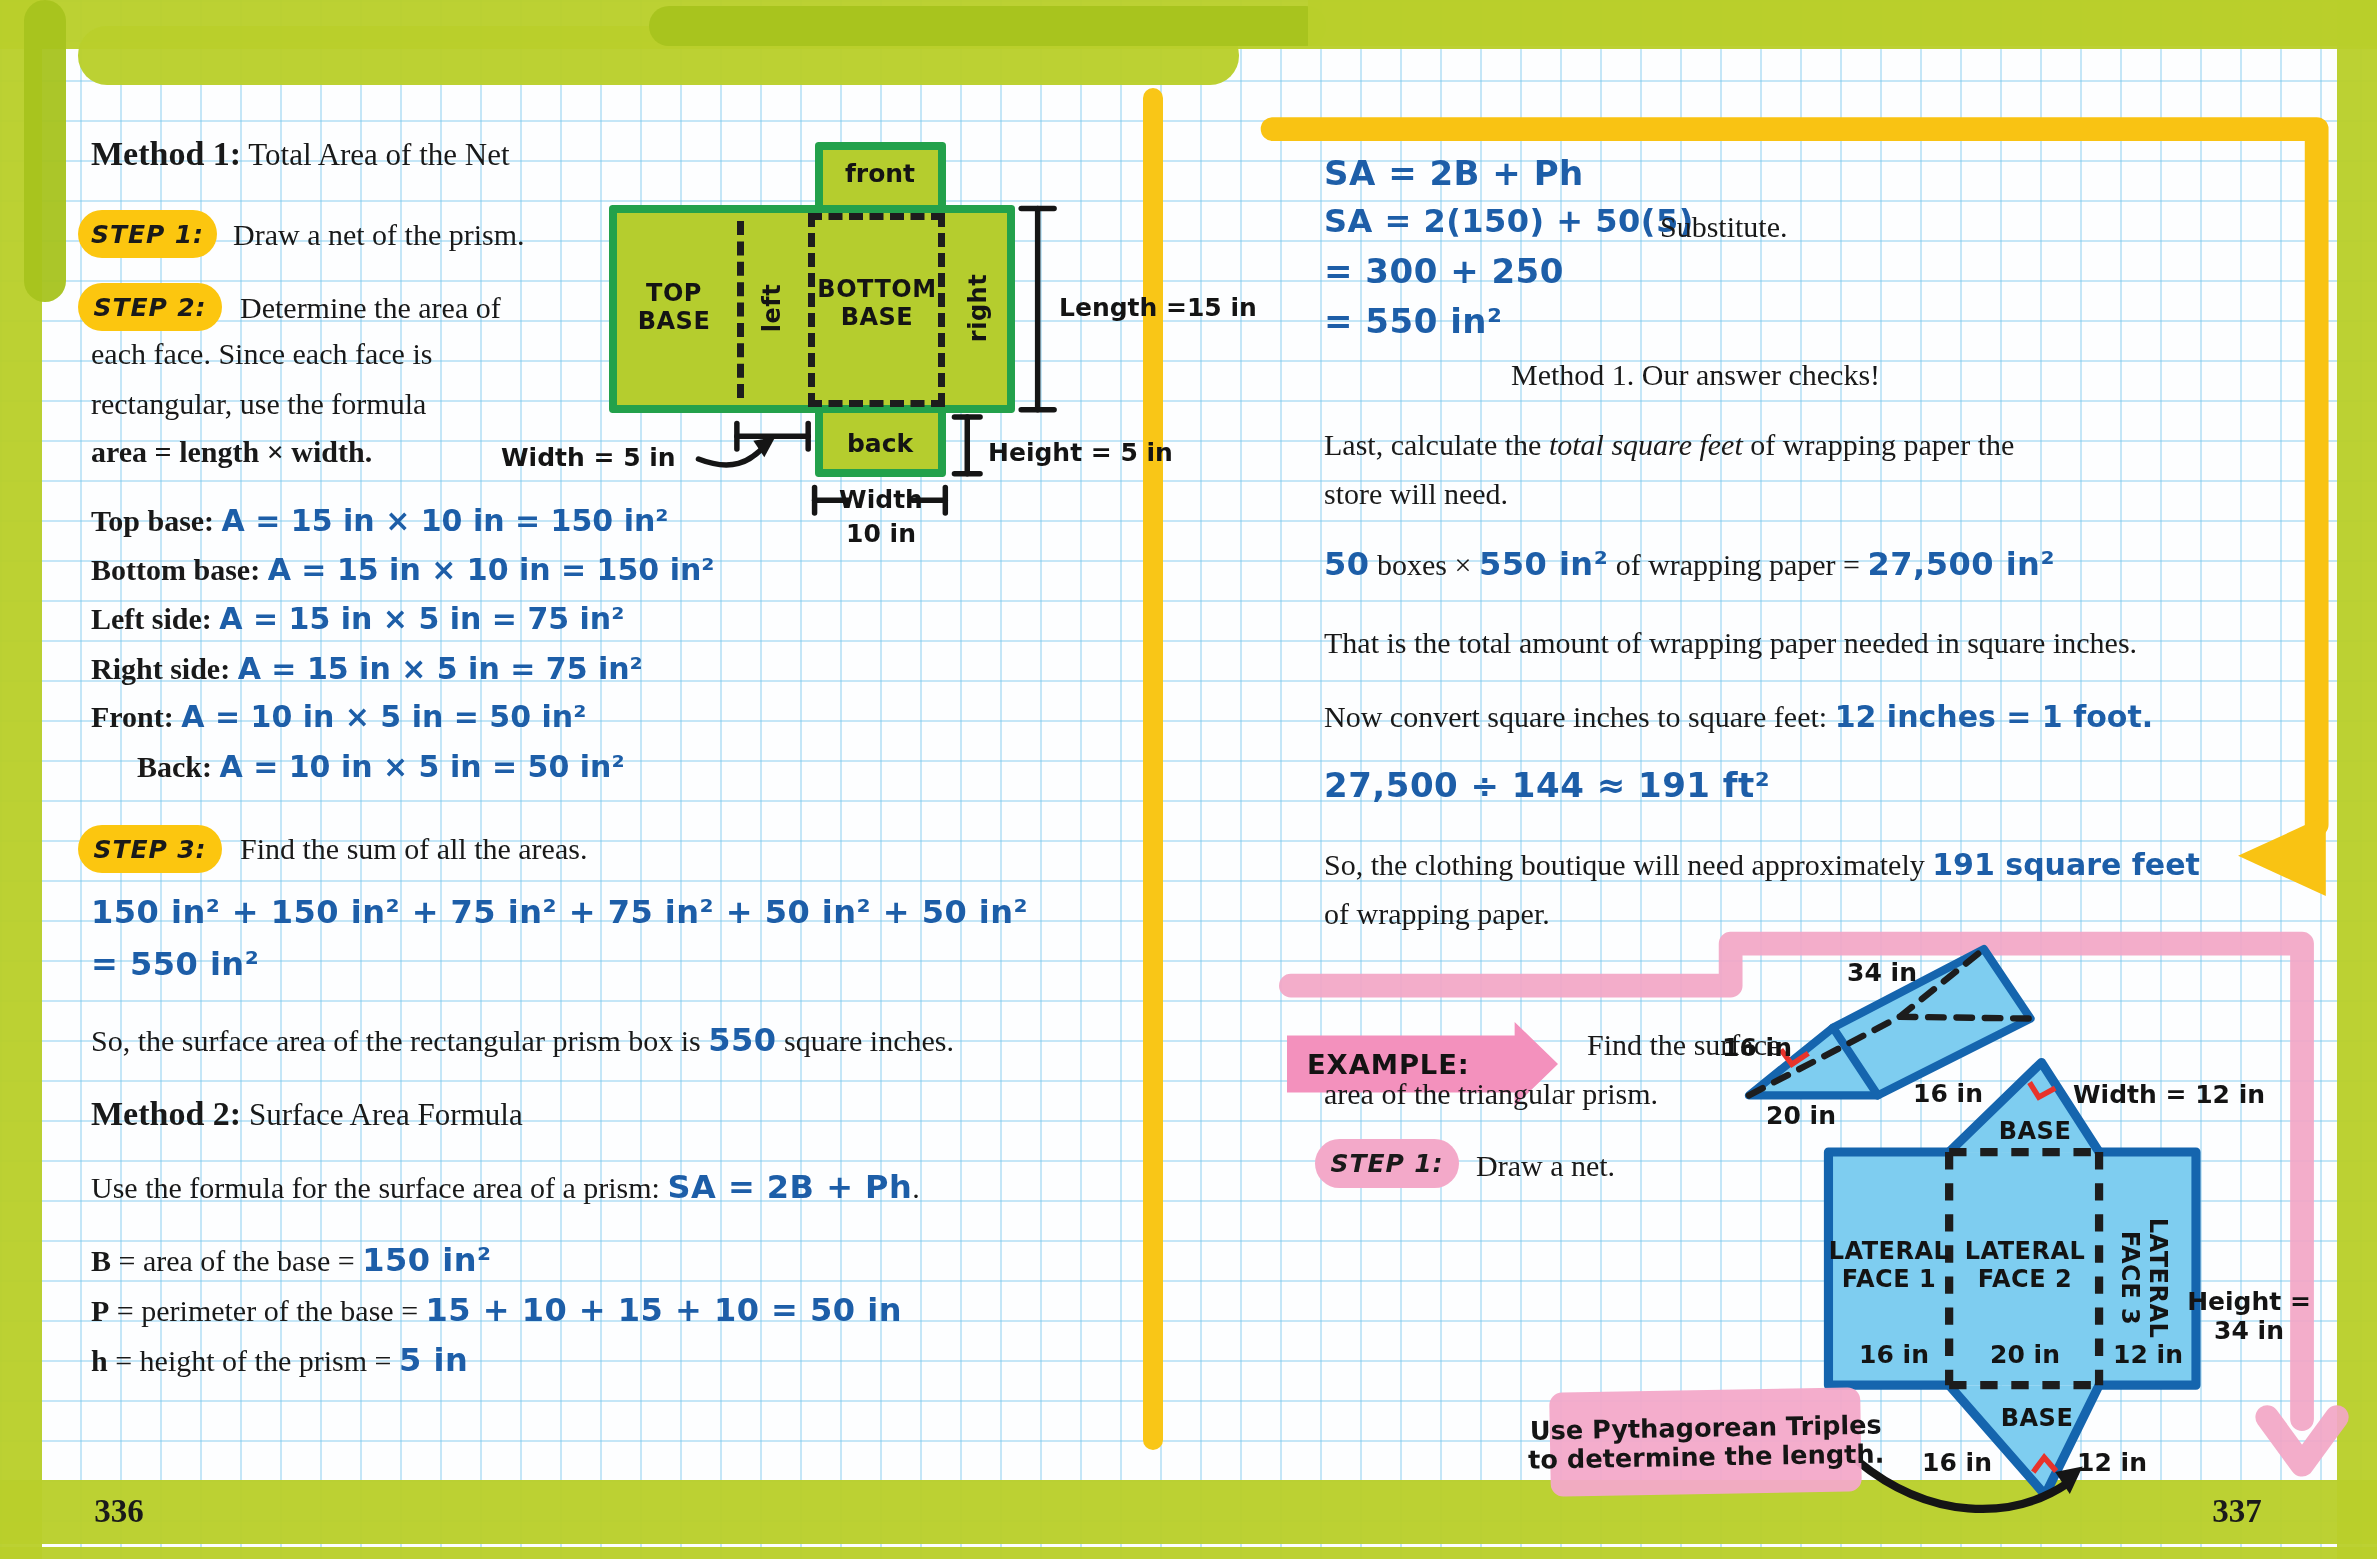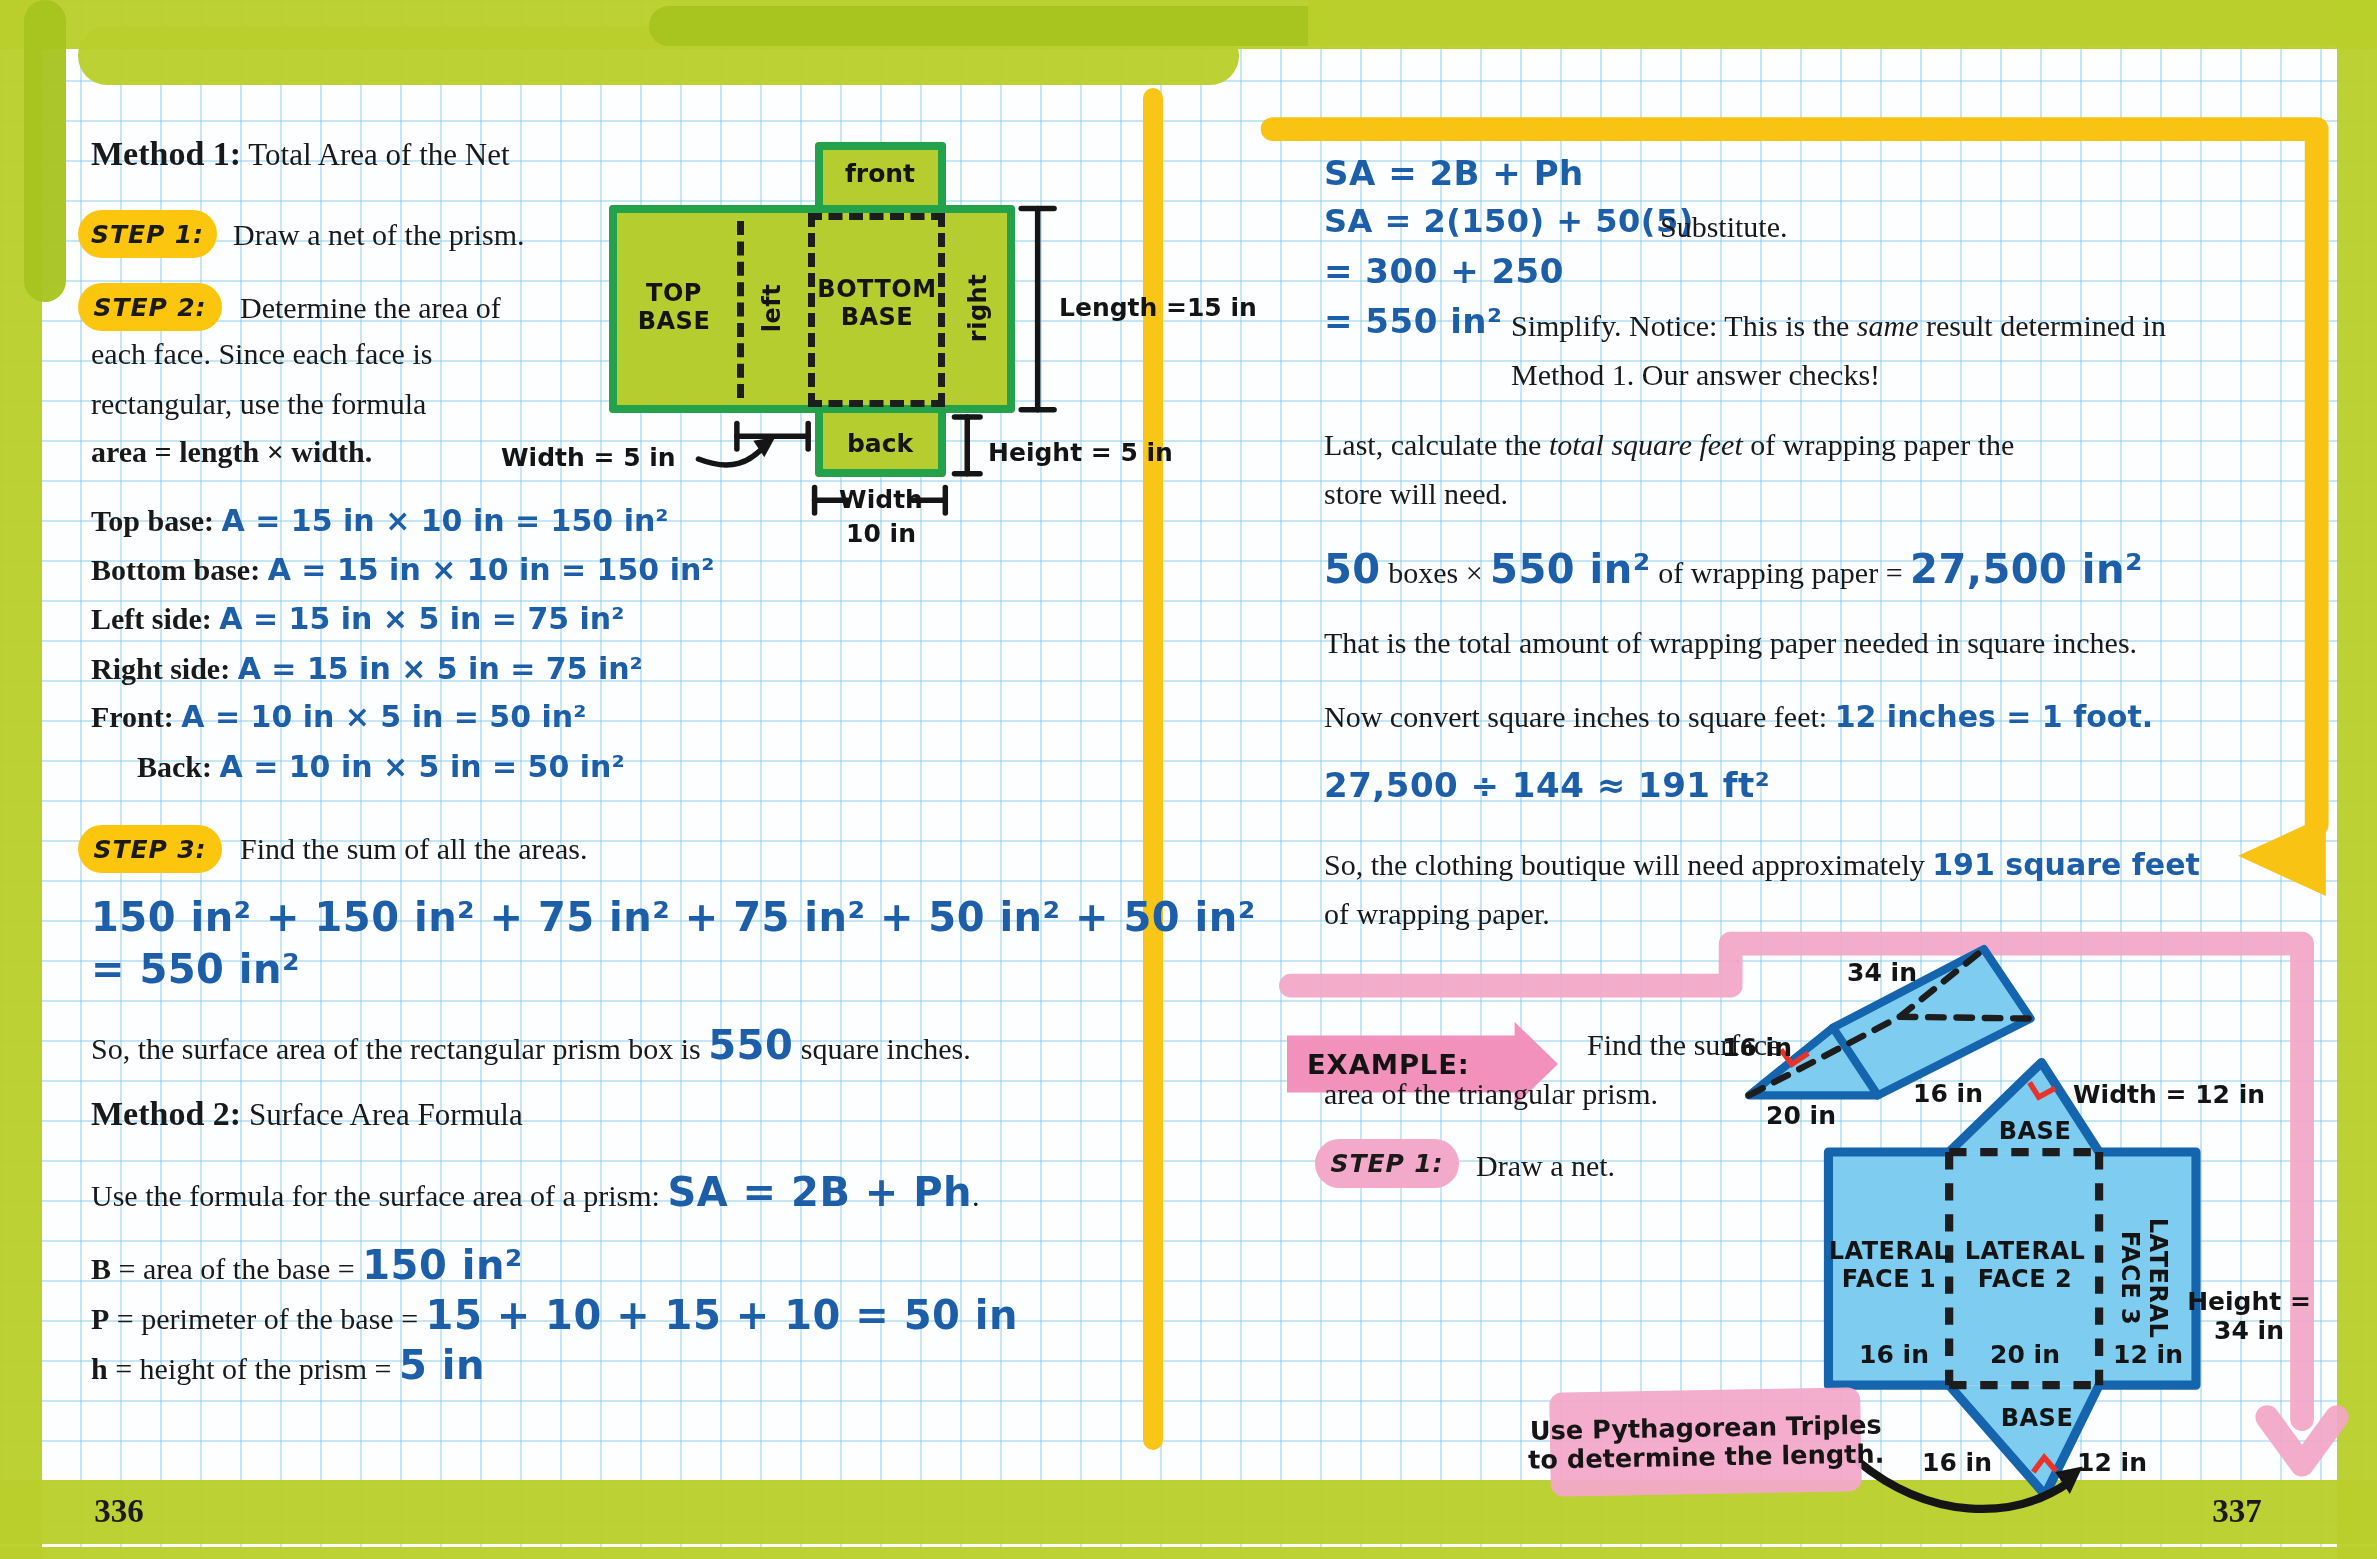--- a/index.html
+++ b/index.html
@@ -7,21 +7,21 @@
     background-color:#fdfeff;
     background-image:
       linear-gradient(to right, rgba(110,195,235,.40) 1.8px, transparent 1.8px),
       linear-gradient(to bottom, rgba(110,195,235,.40) 1.8px, transparent 1.8px);
     background-size:40px 40px;
     font-family:"Liberation Serif", serif;color:#191919;}
   .abs{position:absolute;}
   .t{position:absolute;white-space:nowrap;line-height:1.15;}
   .serif{font-family:"Liberation Serif", serif;font-size:30px;color:#191919;}
   .big{font-size:34px;font-weight:bold;}
-  .hand{font-family:"DejaVu Sans", sans-serif;font-weight:bold;color:#1d5ea8;font-size:40px;letter-spacing:0.5px;}
+  .hand{font-family:"DejaVu Sans", sans-serif;font-weight:bold;color:#1d5ea8;font-size:32px;letter-spacing:0.5px;}
   .hand-sm{font-family:"DejaVu Sans", sans-serif;font-weight:bold;color:#1d5ea8;font-size:30px;}
   .em{font-style:italic;}
   .b{font-weight:bold;}
   .badge{position:absolute;display:flex;align-items:center;justify-content:center;
     border-radius:25.6px;font-family:"DejaVu Sans", sans-serif;font-weight:bold;font-style:italic;
     font-size:25px;color:#1a1a1a;letter-spacing:0.9px;}
   .badge-y{background:#fcc60f;}
   .badge-p{background:#f3a9c9;}
   .fig{font-family:"DejaVu Sans", sans-serif;font-weight:bold;color:#141414;font-size:24px;letter-spacing:0.5px;}
   .dim{font-family:"DejaVu Sans", sans-serif;font-weight:bold;color:#141414;font-size:25px;}
@@ -181,23 +181,20 @@
   <div class="t" style="left:91px;top:1292px;"><span class="serif b">P</span><span class="serif"> = perimeter of the base = </span><span class="hand">15 + 10 + 15 + 10 = 50 in</span></div>
   <div class="t" style="left:91px;top:1342px;"><span class="serif b">h</span><span class="serif"> = height of the prism = </span><span class="hand">5 in</span></div>
 
   <div class="pgnum" style="left:119px;top:1511px;">336</div>
 
   <div class="t hand" style="left:1324px;top:154px;font-size:34px;">SA = 2B + Ph</div>
   <div class="t hand" style="left:1324px;top:203px;font-size:32px;">SA = 2(150) + 50(5)</div>
   <div class="t serif" style="left:1660px;top:210px;">Substitute.</div>
   <div class="t hand" style="left:1324px;top:252px;font-size:34px;">= 300 + 250</div>
   <div class="t hand" style="left:1324px;top:302px;font-size:34px;">= 550 in²</div>
-  <div class="t" style="left:1511px;top:309px;">
-    <span class="serif">Simplify. Notice: This is the </span><span class="serif em">same</span><span class="serif"> result determined in</span>
-  </div>
   <div class="t serif" style="left:1511px;top:358px;">Method 1. Our answer checks!</div>
 
   <div class="t" style="left:1324px;top:428px;">
     <span class="serif">Last, calculate the </span><span class="serif em">total square feet</span><span class="serif"> of wrapping paper the</span>
   </div>
   <div class="t serif" style="left:1324px;top:477px;">store will need.</div>
 
   <div class="t" style="left:1324px;top:546px;">
     <span class="hand">50</span><span class="serif"> boxes × </span><span class="hand">550 in²</span><span class="serif"> of wrapping paper = </span><span class="hand">27,500 in²</span>
   </div>

